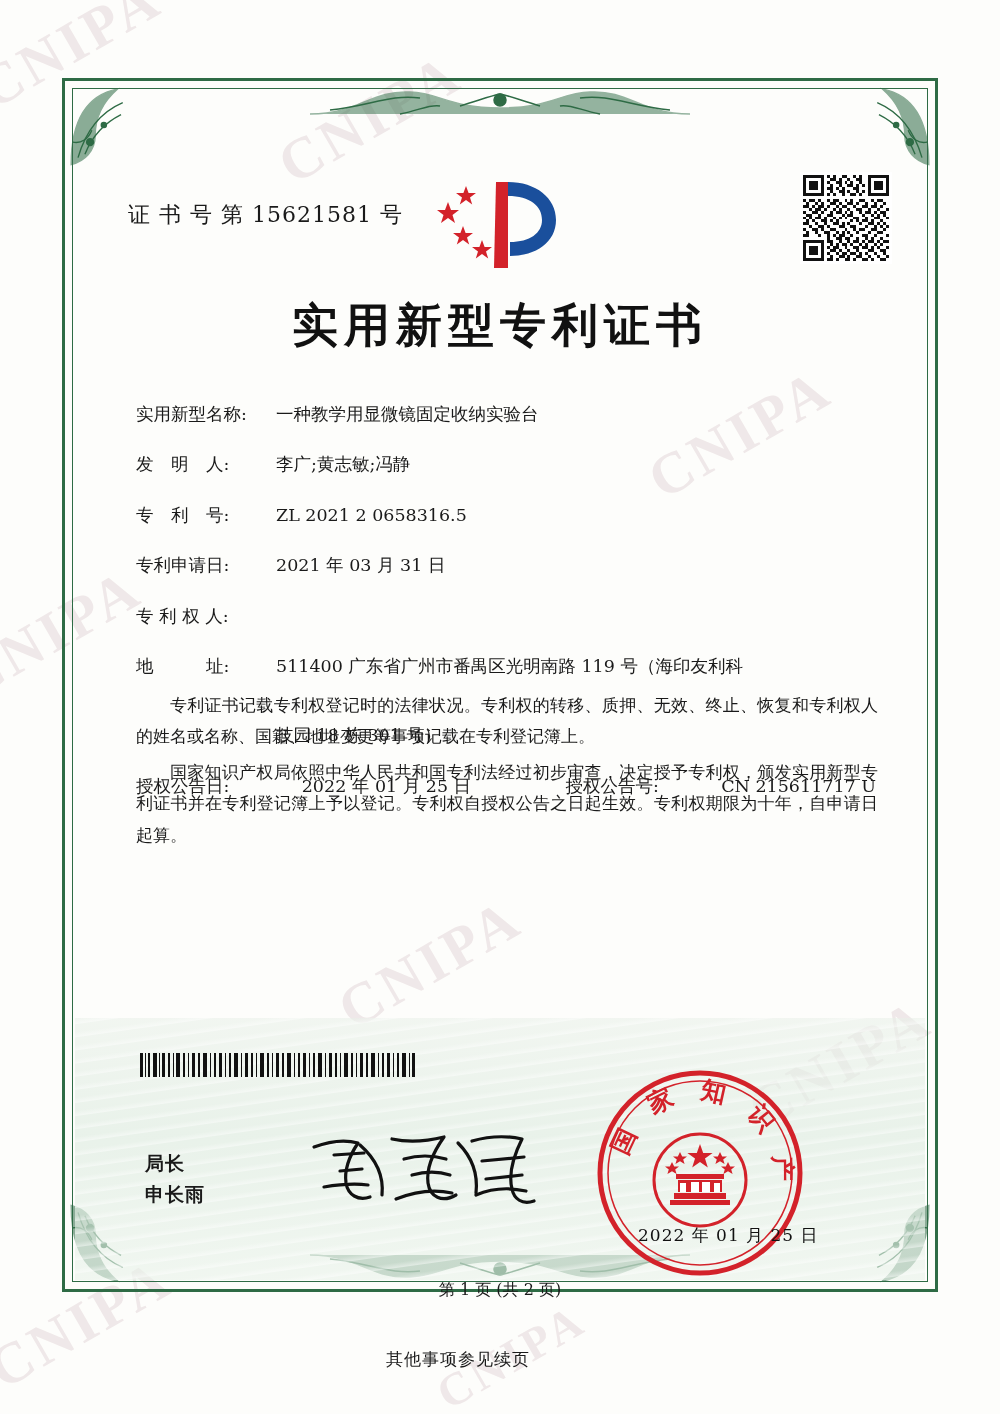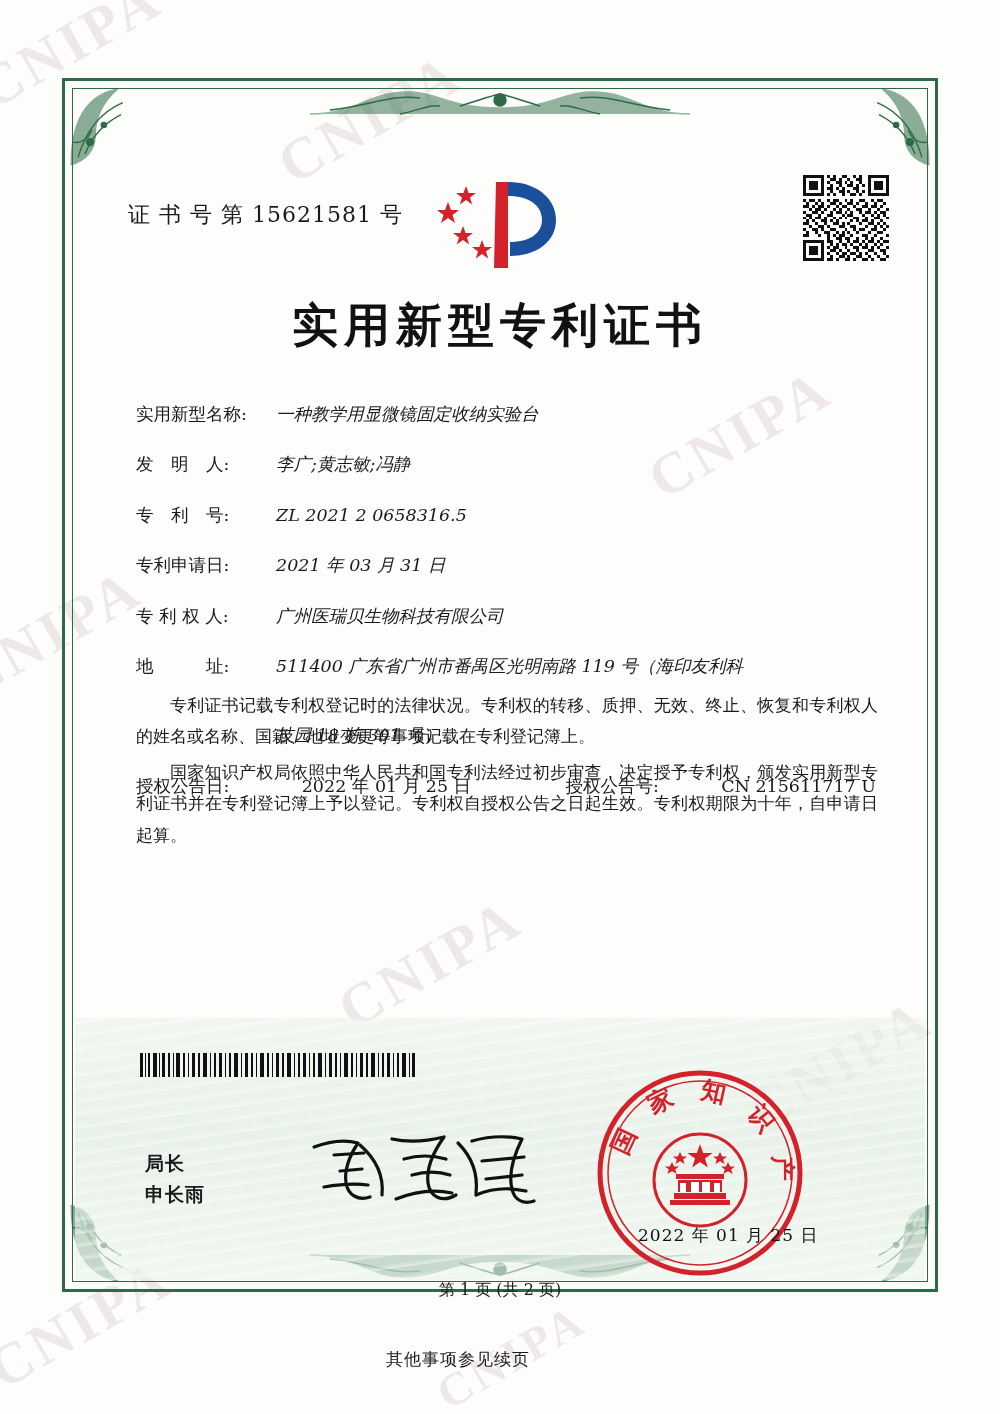--- a/index.html
+++ b/index.html
@@ -143,21 +143,21 @@
   }
   .field-row {
     display: flex;
     margin-bottom: 25px;
   }
   .f-label {
     width: 140px;
     flex: 0 0 140px;
     letter-spacing: 0px;
   }
-  .f-value { flex: 1 1 auto; font-style: italic; }
+  .f-value { flex: 1 1 auto; }
   .f-value .cont { display: block; padding-left: 0; margin-top: 44px; }
 
   .two-col { display: flex; justify-content: space-between; }
   .two-col .col2-label { width: 130px; flex: 0 0 130px; margin-left: 28px; }
 
   #paragraphs {
     position: absolute;
     left: 36px;
     top: 560px;
     width: 742px;
@@ -411,21 +411,20 @@
         <div class="f-value">ZL 2021 2 0658316.5</div>
       </div>
 
       <div class="field-row">
         <div class="f-label">专利申请日:</div>
         <div class="f-value">2021 年 03 月 31 日</div>
       </div>
 
       <div class="field-row">
         <div class="f-label">专 利 权 人:</div>
-        <div class="f-value">广州医瑞贝生物科技有限公司</div>
       </div>
 
       <div class="field-row">
         <div class="f-label">地　　　址:</div>
         <div class="f-value">
           <span>511400 广东省广州市番禺区光明南路 119 号（海印友利科</span>
           <span class="cont">技园 18 栋 301 号）</span>
         </div>
       </div>
 

